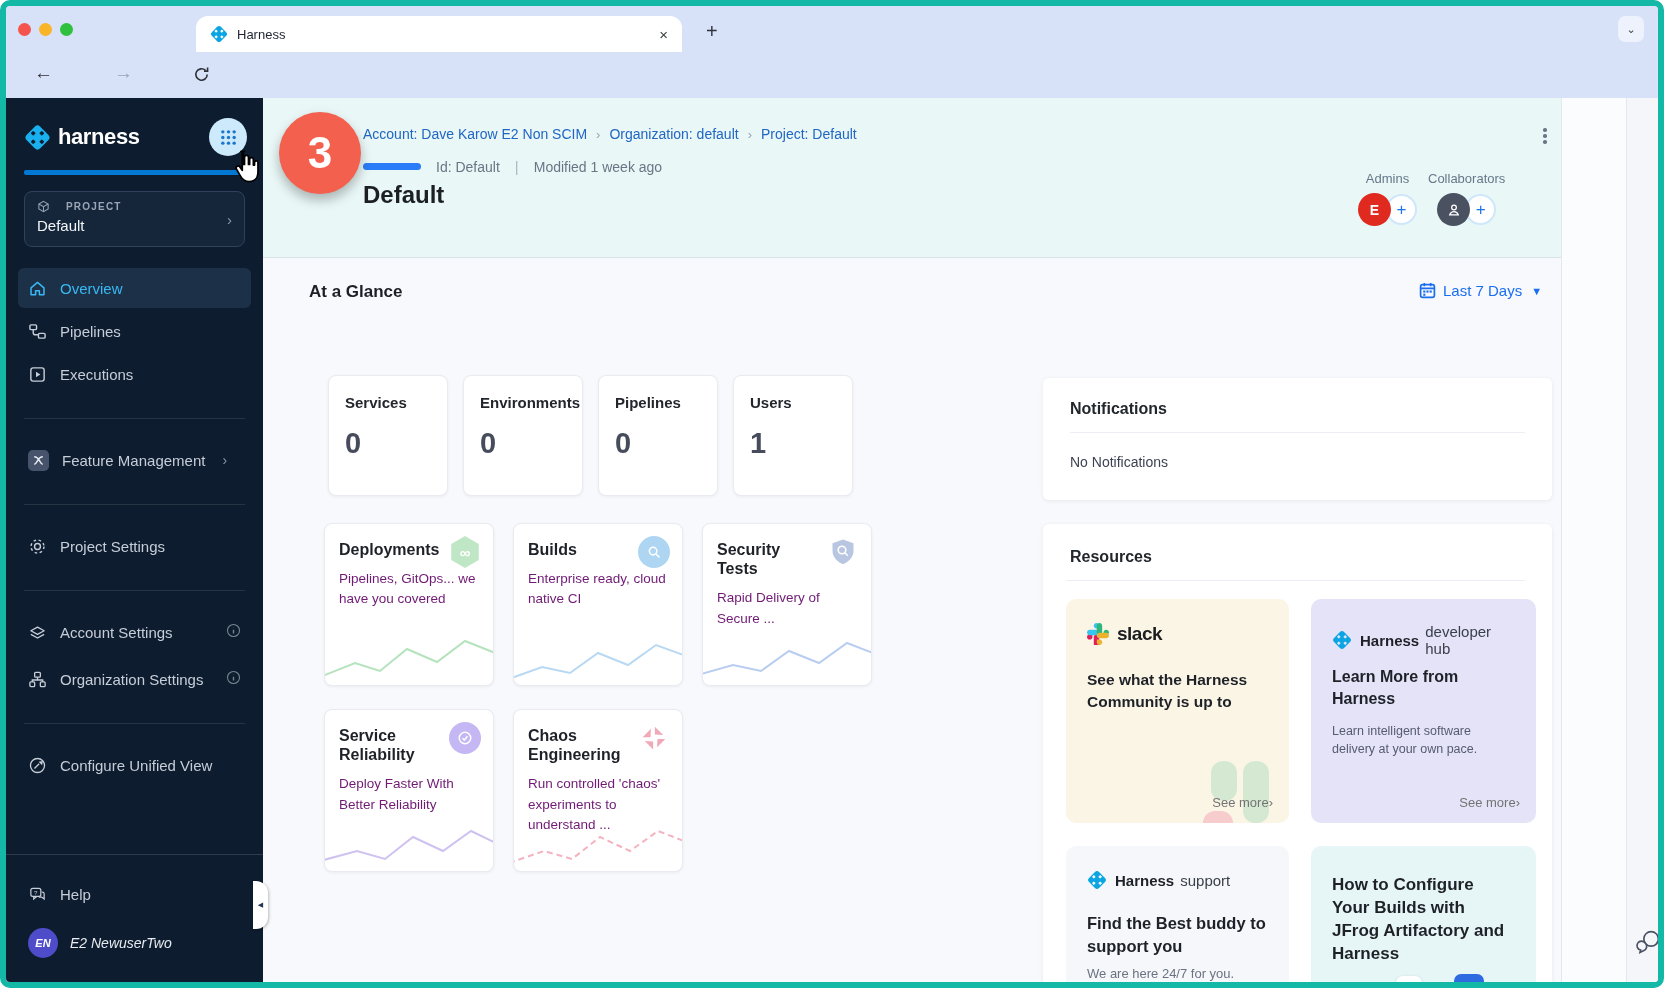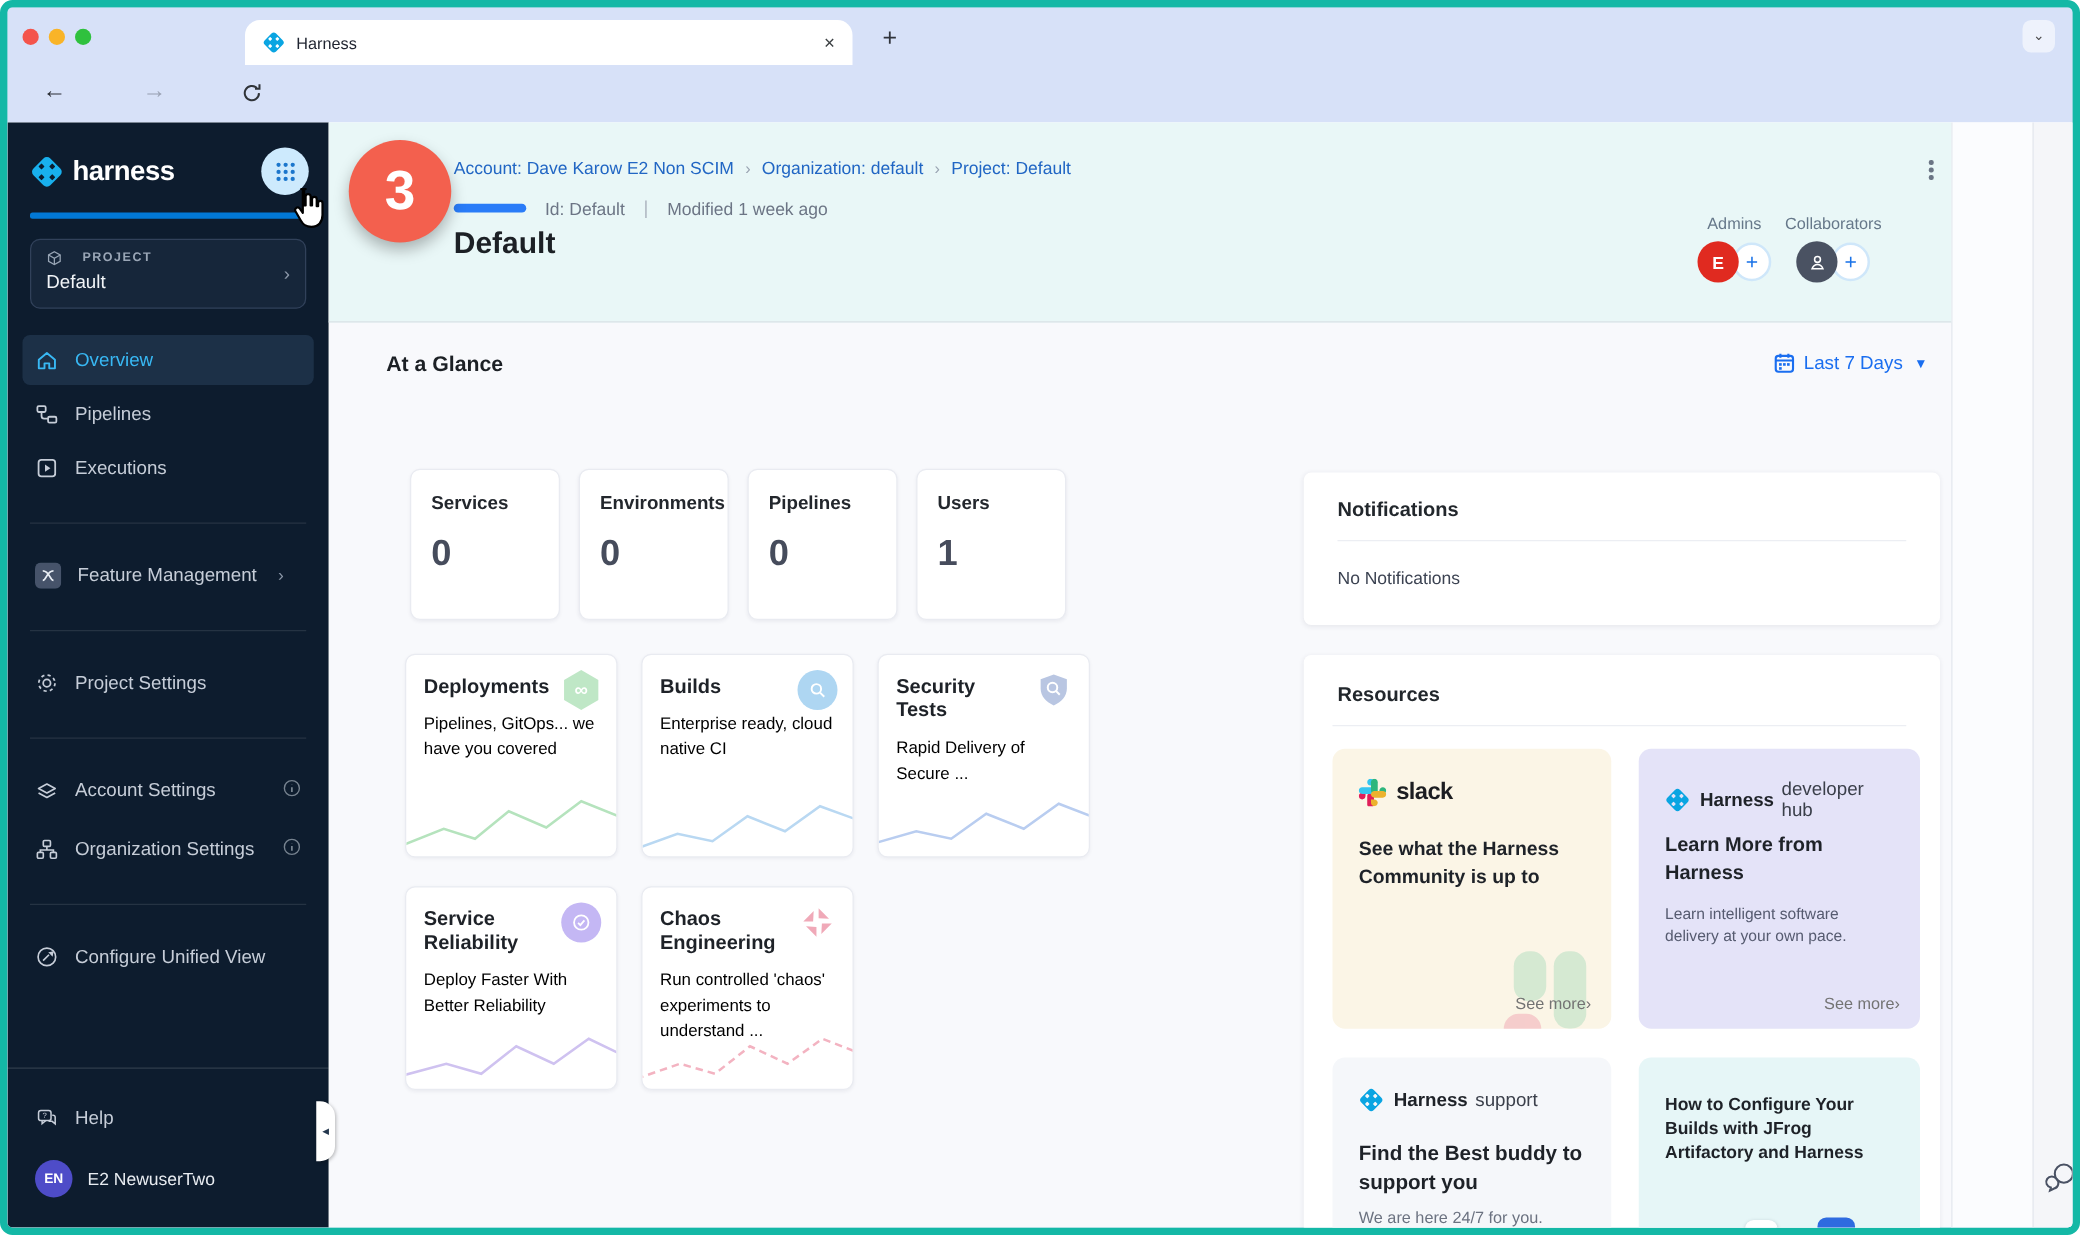--- a/index.html
+++ b/index.html
@@ -39,21 +39,21 @@
   .project-chip { margin:16px 18px 0 18px; height:56px; background:#16263a; border:1px solid #31415a; border-radius:8px; padding:8px 12px; position:relative; }
   .pc-label { display:flex; align-items:center; gap:16px; font-size:10px; letter-spacing:1.2px; color:#9aa6b6; font-weight:700; }
   .pc-name { color:#f2f5f8; font-size:15px; margin-top:4px; }
   .pc-chev { position:absolute; right:12px; top:19px; color:#8b97a8; font-size:15px; }
   .nav-row { display:flex; align-items:center; gap:13px; margin:3px 12px 0 12px; padding:0 10px; height:40px; border-radius:6px; font-size:15px; color:#c6cdd8; }
   .nav-row.active { background:#1c3047; color:#38b8f4; }
   .nav-row .chev { margin-left:4px; color:#8b97a8; font-size:14px; }
   .nav-row .info { margin-left:auto; color:#76828f; }
   .sb-div { border-top:1px solid rgba(255,255,255,.10); margin:24px 18px 18px 18px; }
   .sb-bottom { margin-top:auto; border-top:1px solid rgba(255,255,255,.14); padding:16px 0 10px 0; }
-  .user-row { display:flex; align-items:center; gap:12px; margin:14px 12px 14px 22px; }
+  .user-row { display:flex; align-items:center; gap:12px; margin:14px 12px 14px 22px;font-style:italic; }
   .avatar-en { width:30px; height:30px; border-radius:50%; background:#4e4cc8; color:#fff; font-size:11px; font-weight:700; display:flex; align-items:center; justify-content:center; }
   .user-name { font-size:14px; color:#e8ecf1; }
   .collapse-handle { position:absolute; left:247px; top:783px; width:15px; height:48px; background:#fff; border-radius:0 12px 12px 0; box-shadow:1px 1px 3px rgba(0,0,0,.25); display:flex; align-items:center; justify-content:center; font-size:7px; color:#24374e; z-index:5; }
 
   
   .main { position:absolute; left:257px; top:0; right:0; bottom:0; background:#f8f9fc; }
   .gutter1 { position:absolute; left:1298px; top:0; bottom:0; width:65px; background:#fbfcfe; border-left:1px solid #e4e8ee; }
   .gutter2 { position:absolute; left:1363px; top:0; bottom:0; right:0; background:#f5f6f9; border-left:1px solid #e4e8ee; }
   .chat-fab { position:absolute; left:1372px; top:830px; }
 
@@ -83,21 +83,21 @@
   .range .caret { font-size:11px; margin-left:2px; }
 
   .stats { position:absolute; left:65px; top:117px; display:flex; gap:15px; }
   .stat { width:120px; height:121px; background:#fff; border:1px solid #e9ebf1; border-radius:8px; box-shadow:0 1px 3px rgba(35,40,60,.06); padding:18px 16px; }
   .stat-label { font-size:15px; font-weight:700; color:#23272d; }
   .stat-value { font-size:29px; font-weight:600; color:#464c5c; margin-top:16px; }
 
   .modules { position:absolute; left:61px; top:265px; display:grid; grid-template-columns:repeat(3,170px); gap:23px 19px; }
   .module { position:relative; height:163px; background:#fff; border:1px solid #e9ebf1; border-radius:8px; box-shadow:0 1px 3px rgba(35,40,60,.06); padding:16px 14px; overflow:hidden; }
   .m-title { font-size:16px; font-weight:700; color:#1e2228; line-height:1.2; width:108px; }
-  .m-desc { font-size:13.5px; color:#000000; line-height:1.5; margin-top:10px; }
+  .m-desc { font-size:13.5px; color:#701a75; line-height:1.5; margin-top:10px; }
   .m-icon { position:absolute; top:12px; right:12px; width:32px; height:32px; display:flex; align-items:center; justify-content:center; }
   .hex { width:32px; height:32px; background:#bfe7c6; clip-path:polygon(50% 0,93% 25%,93% 75%,50% 100%,7% 75%,7% 25%); display:flex; align-items:center; justify-content:center; color:#fff; font-weight:700; font-size:15px; }
   .circ { width:32px; height:32px; border-radius:50%; display:flex; align-items:center; justify-content:center; }
   .circ.blue { background:#aed6f2; } .circ.purple { background:#c4b7f4; }
   .squiggle { position:absolute; left:0; right:0; bottom:4px; }
 
   .panel { background:#fff; border-radius:6px; box-shadow:0 1px 4px rgba(35,40,60,.08); }
   .panel-notifications { position:absolute; left:780px; top:120px; width:509px; height:122px; padding:22px 27px; }
   .panel-title { font-size:16px; font-weight:700; color:#22272c; }
   .panel-div { border-bottom:1px solid #eceef3; margin-top:14px; }
@@ -110,21 +110,21 @@
   .rcard.devhub { background:#e4e3f8; }
   .rcard.support { background:#f5f7fa; }
   .rcard.jfrog { background:#e6f6f7; }
   .brand-row { display:flex; align-items:center; gap:8px; }
   .brand-slack { font-size:19px; font-weight:800; color:#1c1d21; letter-spacing:-0.5px; }
   .brand-bold { font-size:15px; font-weight:700; color:#1e2228; }
   .brand-rest { font-size:15px; color:#3a3f4a; margin-left:-2px; }
   .r-head { font-size:15.5px; font-weight:700; color:#1e2228; line-height:1.4; margin-top:24px; }
   .rcard.devhub .r-head { margin-top:9px; font-size:16px; }
   .rcard.support .r-head { margin-top:22px; font-size:16.5px; }
-  .rcard.jfrog .r-head { margin-top:4px; font-size:14px; line-height:1.35; }
+  .rcard.jfrog .r-head { margin-top:4px; font-size:17px; line-height:1.35; }
   .r-body { font-size:12.5px; color:#565b70; line-height:1.45; margin-top:11px; }
   .rcard.support .r-body { font-size:13px; color:#6b7280; margin-top:7px; }
   .see-more { position:absolute; right:16px; bottom:13px; font-size:13px; color:#737373; }
   .slack-marks { position:absolute; right:-14px; bottom:-18px; width:120px; height:95px; opacity:.18; }
   .slack-marks i { position:absolute; border-radius:12px; }
   .sm1 { width:26px; height:62px; background:#2eb67d; right:34px; bottom:18px; }
   .sm2 { width:26px; height:40px; background:#2eb67d; right:66px; bottom:40px; border-radius:12px 12px 0 12px; }
   .sm3 { width:30px; height:30px; background:#e01e5a; right:70px; bottom:0; border-radius:50%; }
   .pipe { position:absolute; left:16px; top:128px; right:10px; display:flex; align-items:center; gap:5px; }
   .pipe .seg { height:2px; background:#93c6ee; flex:1; }

